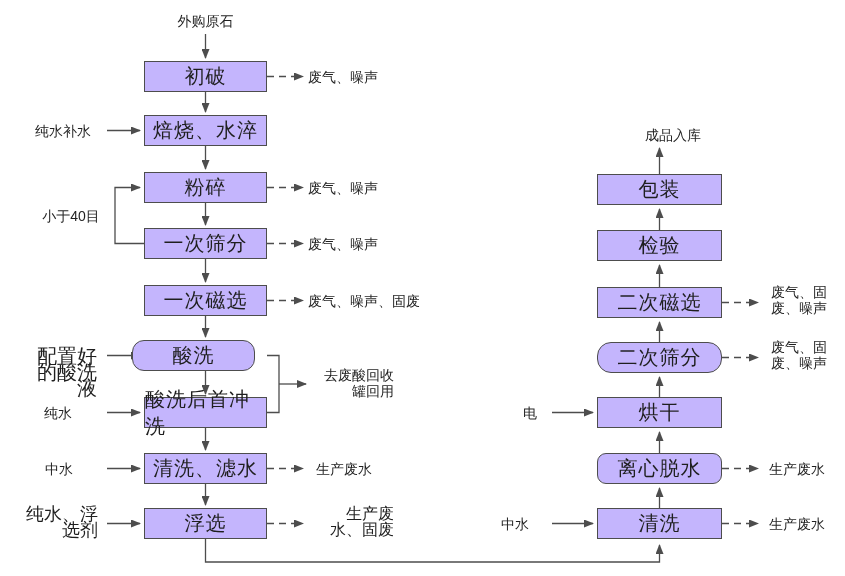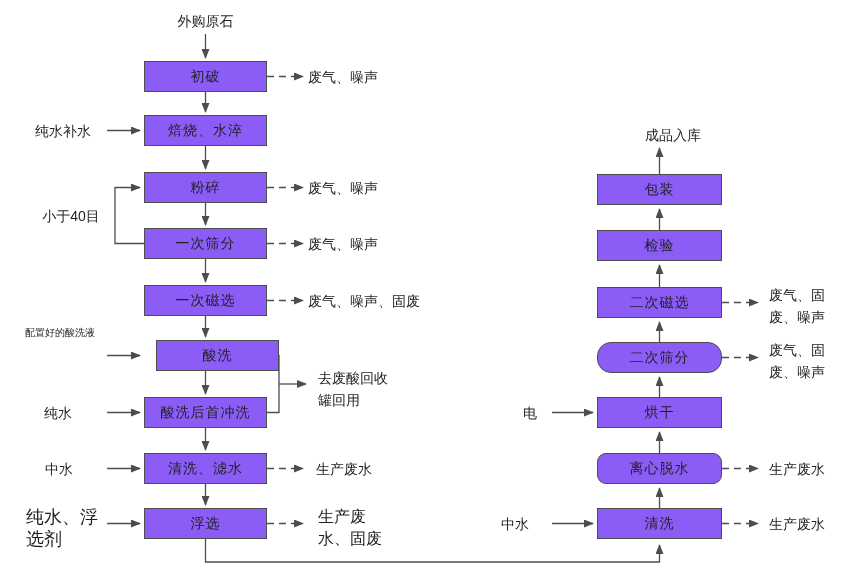--- a/index.html
+++ b/index.html
@@ -2,31 +2,31 @@
 <html><head>
 <meta charset="utf-8">
 <style>
   html,body{margin:0;padding:0;background:#ffffff;}
   .stage{
     position:relative;width:845px;height:576px;background:#ffffff;overflow:hidden;
     font-family:Liberation Sans, sans-serif;color:#1f1f1f;margin-left:12px;
   }
   .lines{position:absolute;left:0;top:0;width:845px;height:576px;}
   .pbox{
-    position:absolute;width:123px;height:31px;border:1px solid #4d4d4d;background:#8b5cf6;
+    position:absolute;width:123px;height:31px;border:1px solid #4d4d4d;background:#c4b5fd;
     display:flex;align-items:center;justify-content:center;
-    font-size:14px;letter-spacing:1px;box-sizing:border-box;
+    font-size:20px;letter-spacing:1px;box-sizing:border-box;
   }
   .pbox-r{width:125px;}
   .lbl{
     position:absolute;font-size:14px;line-height:17px;white-space:nowrap;
   }
   .lbl-c{text-align:center;}
   .lbl-wrap{
-    white-space:normal;word-break:break-all;line-height:22px;text-align:left;
+    white-space:normal;word-break:break-all;line-height:16px;text-align:right;
   }
   .s-line{stroke:#4d4d4d;stroke-width:1.3;fill:none;}
   .d-line{stroke:#4d4d4d;stroke-width:1.3;fill:none;stroke-dasharray:7 5;}
 </style>
 </head>
 <body>
 
 <div class="stage">
 
   <svg class="lines" viewBox="0 0 845 576">
@@ -96,35 +96,35 @@
   </svg>
 
   <div class="lbl lbl-c" style="left:150px;top:13px;width:87px;">外购原石</div>
   <div class="lbl lbl-c" style="left:611px;top:127px;width:100px;">成品入库</div>
 
   <div class="pbox" style="left:132px;top:61px;">初破</div>
   <div class="pbox" style="left:132px;top:115px;">焙烧、水淬</div>
   <div class="pbox" style="left:132px;top:172px;">粉碎</div>
   <div class="pbox" style="left:132px;top:228px;">一次筛分</div>
   <div class="pbox" style="left:132px;top:285px;">一次磁选</div>
-  <div class="pbox" style="left:144px;top:340px;">酸洗</div>
+  <div class="pbox" style="left:120px;top:340px;border-radius:12px;">酸洗</div>
   <div class="pbox" style="left:132px;top:397px;">酸洗后首冲洗</div>
   <div class="pbox" style="left:132px;top:453px;">清洗、滤水</div>
   <div class="pbox" style="left:132px;top:508px;">浮选</div>
 
   <div class="pbox pbox-r" style="left:585px;top:174px;">包装</div>
   <div class="pbox pbox-r" style="left:585px;top:230px;">检验</div>
   <div class="pbox pbox-r" style="left:585px;top:287px;">二次磁选</div>
   <div class="pbox pbox-r" style="left:585px;top:342px;border-radius:14px;">二次筛分</div>
   <div class="pbox pbox-r" style="left:585px;top:397px;">烘干</div>
   <div class="pbox pbox-r" style="left:585px;top:453px;border-radius:9px;">离心脱水</div>
   <div class="pbox pbox-r" style="left:585px;top:508px;">清洗</div>
 
   <div class="lbl lbl-c" style="left:15px;top:123px;width:72px;">纯水补水</div>
-  <div class="lbl lbl-wrap" style="left:13px;top:322px;width:72px;position:absolute;font-size:10px;">配置好的酸洗液</div>
+  <div class="lbl lbl-wrap" style="left:13px;top:348px;width:72px;position:absolute;font-size:20px;">配置好的酸洗液</div>
   <div class="lbl lbl-c" style="left:18px;top:405px;width:56px;">纯水</div>
   <div class="lbl lbl-c" style="left:19px;top:461px;width:56px;">中水</div>
   <div class="lbl lbl-wrap" style="left:14px;top:506px;width:72px;position:absolute;font-size:18px;">纯水、浮选剂</div>
   <div class="lbl lbl-c" style="left:26px;top:208px;width:66px;">小于40目</div>
 
   <div class="lbl lbl-c" style="left:498px;top:405px;width:40px;">电</div>
   <div class="lbl lbl-c" style="left:478px;top:516px;width:50px;">中水</div>
 
   <div class="lbl" style="left:296px;top:69px;">废气、噪声</div>
   <div class="lbl" style="left:296px;top:180px;">废气、噪声</div>

